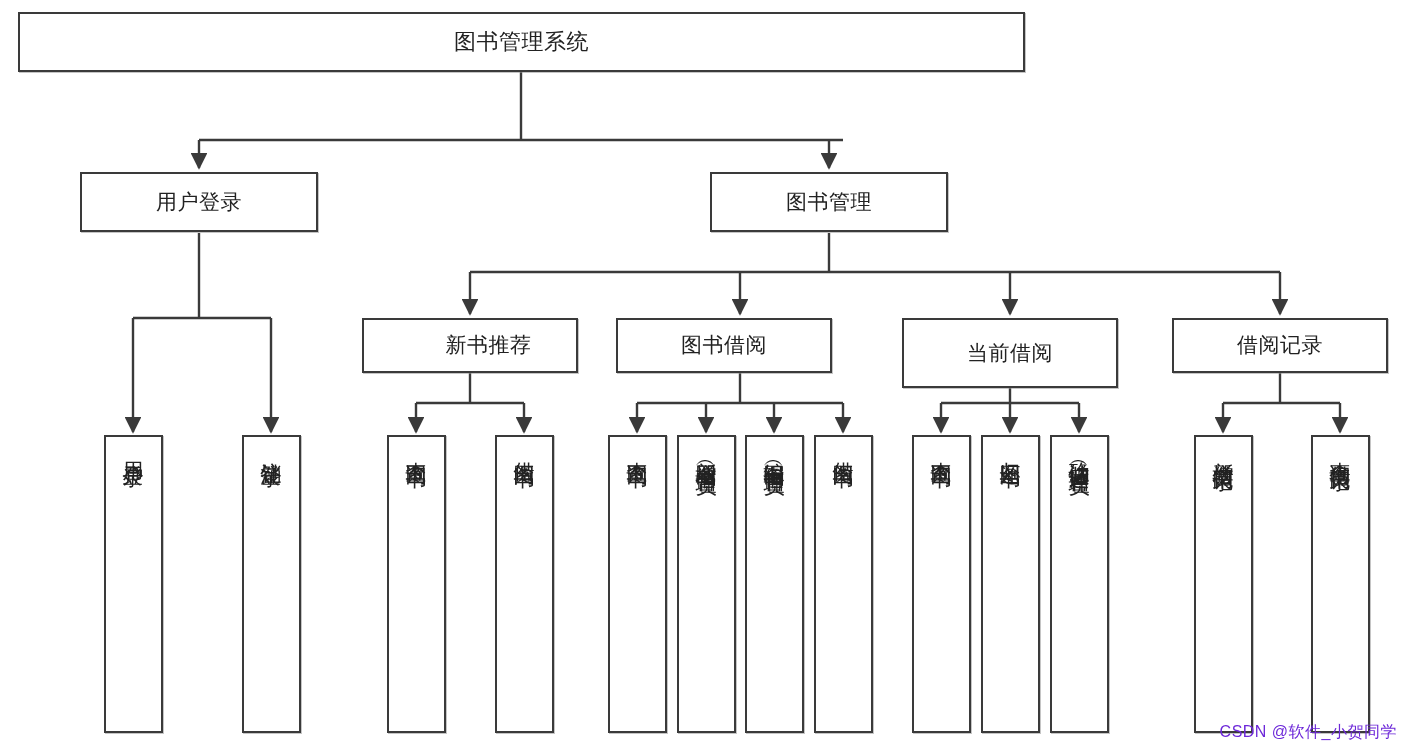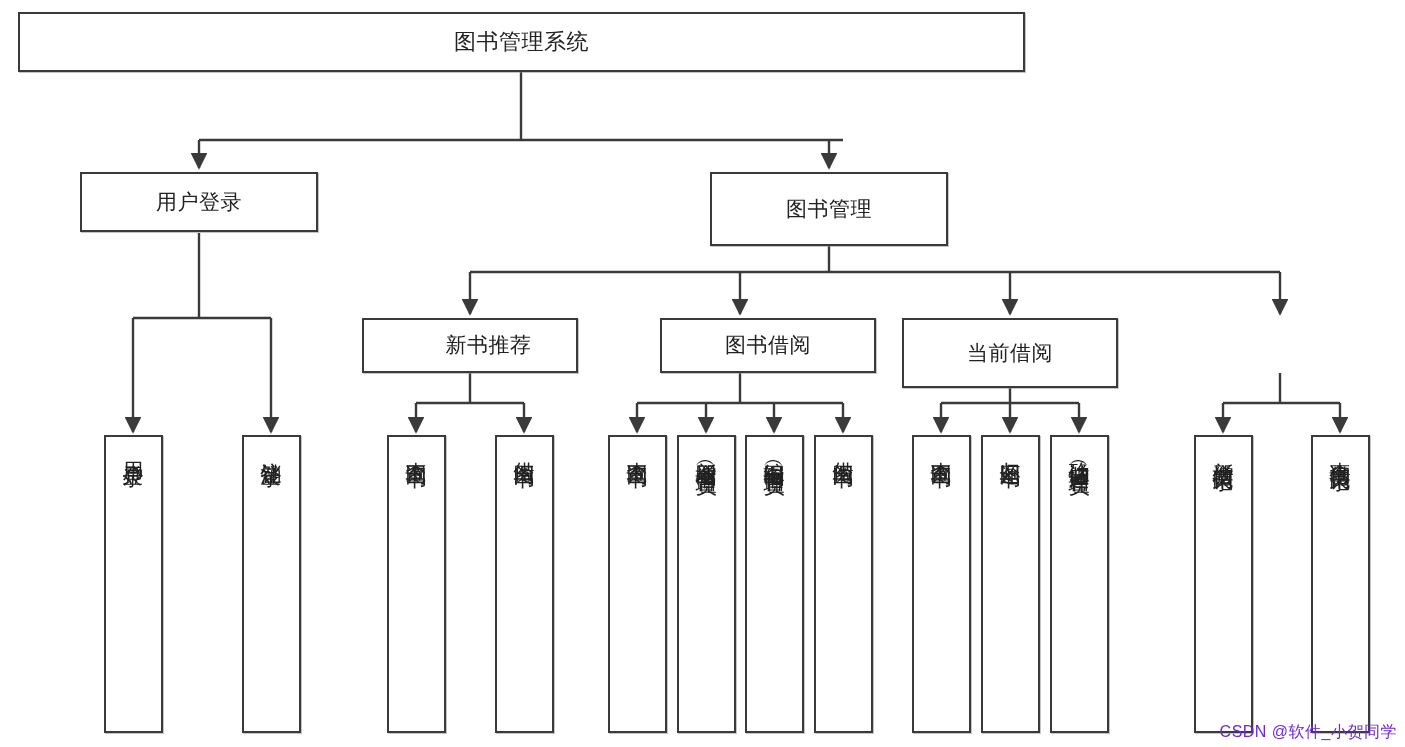--- a/index.html
+++ b/index.html
@@ -136,33 +136,36 @@
     </g>
   </svg>
 
   <div class="node horiz root" style="left:18px; top:12px; width:1007px; height:60px;">
     <span class="node-label">图书管理系统</span>
   </div>
 
   <div class="node horiz" style="left:80px; top:172px; width:238px; height:60px;">
     <span class="node-label">用户登录</span>
   </div>
-  <div class="node horiz" style="left:710px; top:172px; width:238px; height:74px;">
+  <div class="node horiz" style="left:710px; top:172px; width:238px; height:60px;">
     <span class="node-label">图书管理</span>
   </div>
 
   <div class="node horiz" style="left:362px; top:318px; width:216px; height:55px;padding-left:37px;">
     <span class="node-label">新书推荐</span>
   </div>
-  <div class="node horiz" style="left:660px; top:318px; width:216px; height:55px;">
+  <div class="node horiz" style="left:616px; top:318px; width:216px; height:55px;">
     <span class="node-label">图书借阅</span>
   </div>
   <div class="node horiz" style="left:902px; top:318px; width:216px; height:70px;">
     <span class="node-label">当前借阅</span>
   </div>
+  <div class="node horiz" style="left:1172px; top:318px; width:216px; height:55px;">
+    <span class="node-label">借阅记录</span>
+  </div>
 
   <div class="node vert" style="left:104px; top:435px; width:59px; height:298px;">
     <span class="node-label">用户登录</span>
   </div>
   <div class="node vert" style="left:242px; top:435px; width:59px; height:298px;">
     <span class="node-label">注销登录</span>
   </div>
 
   <div class="node vert" style="left:387px; top:435px; width:59px; height:298px;">
     <span class="node-label">查询图书</span>

